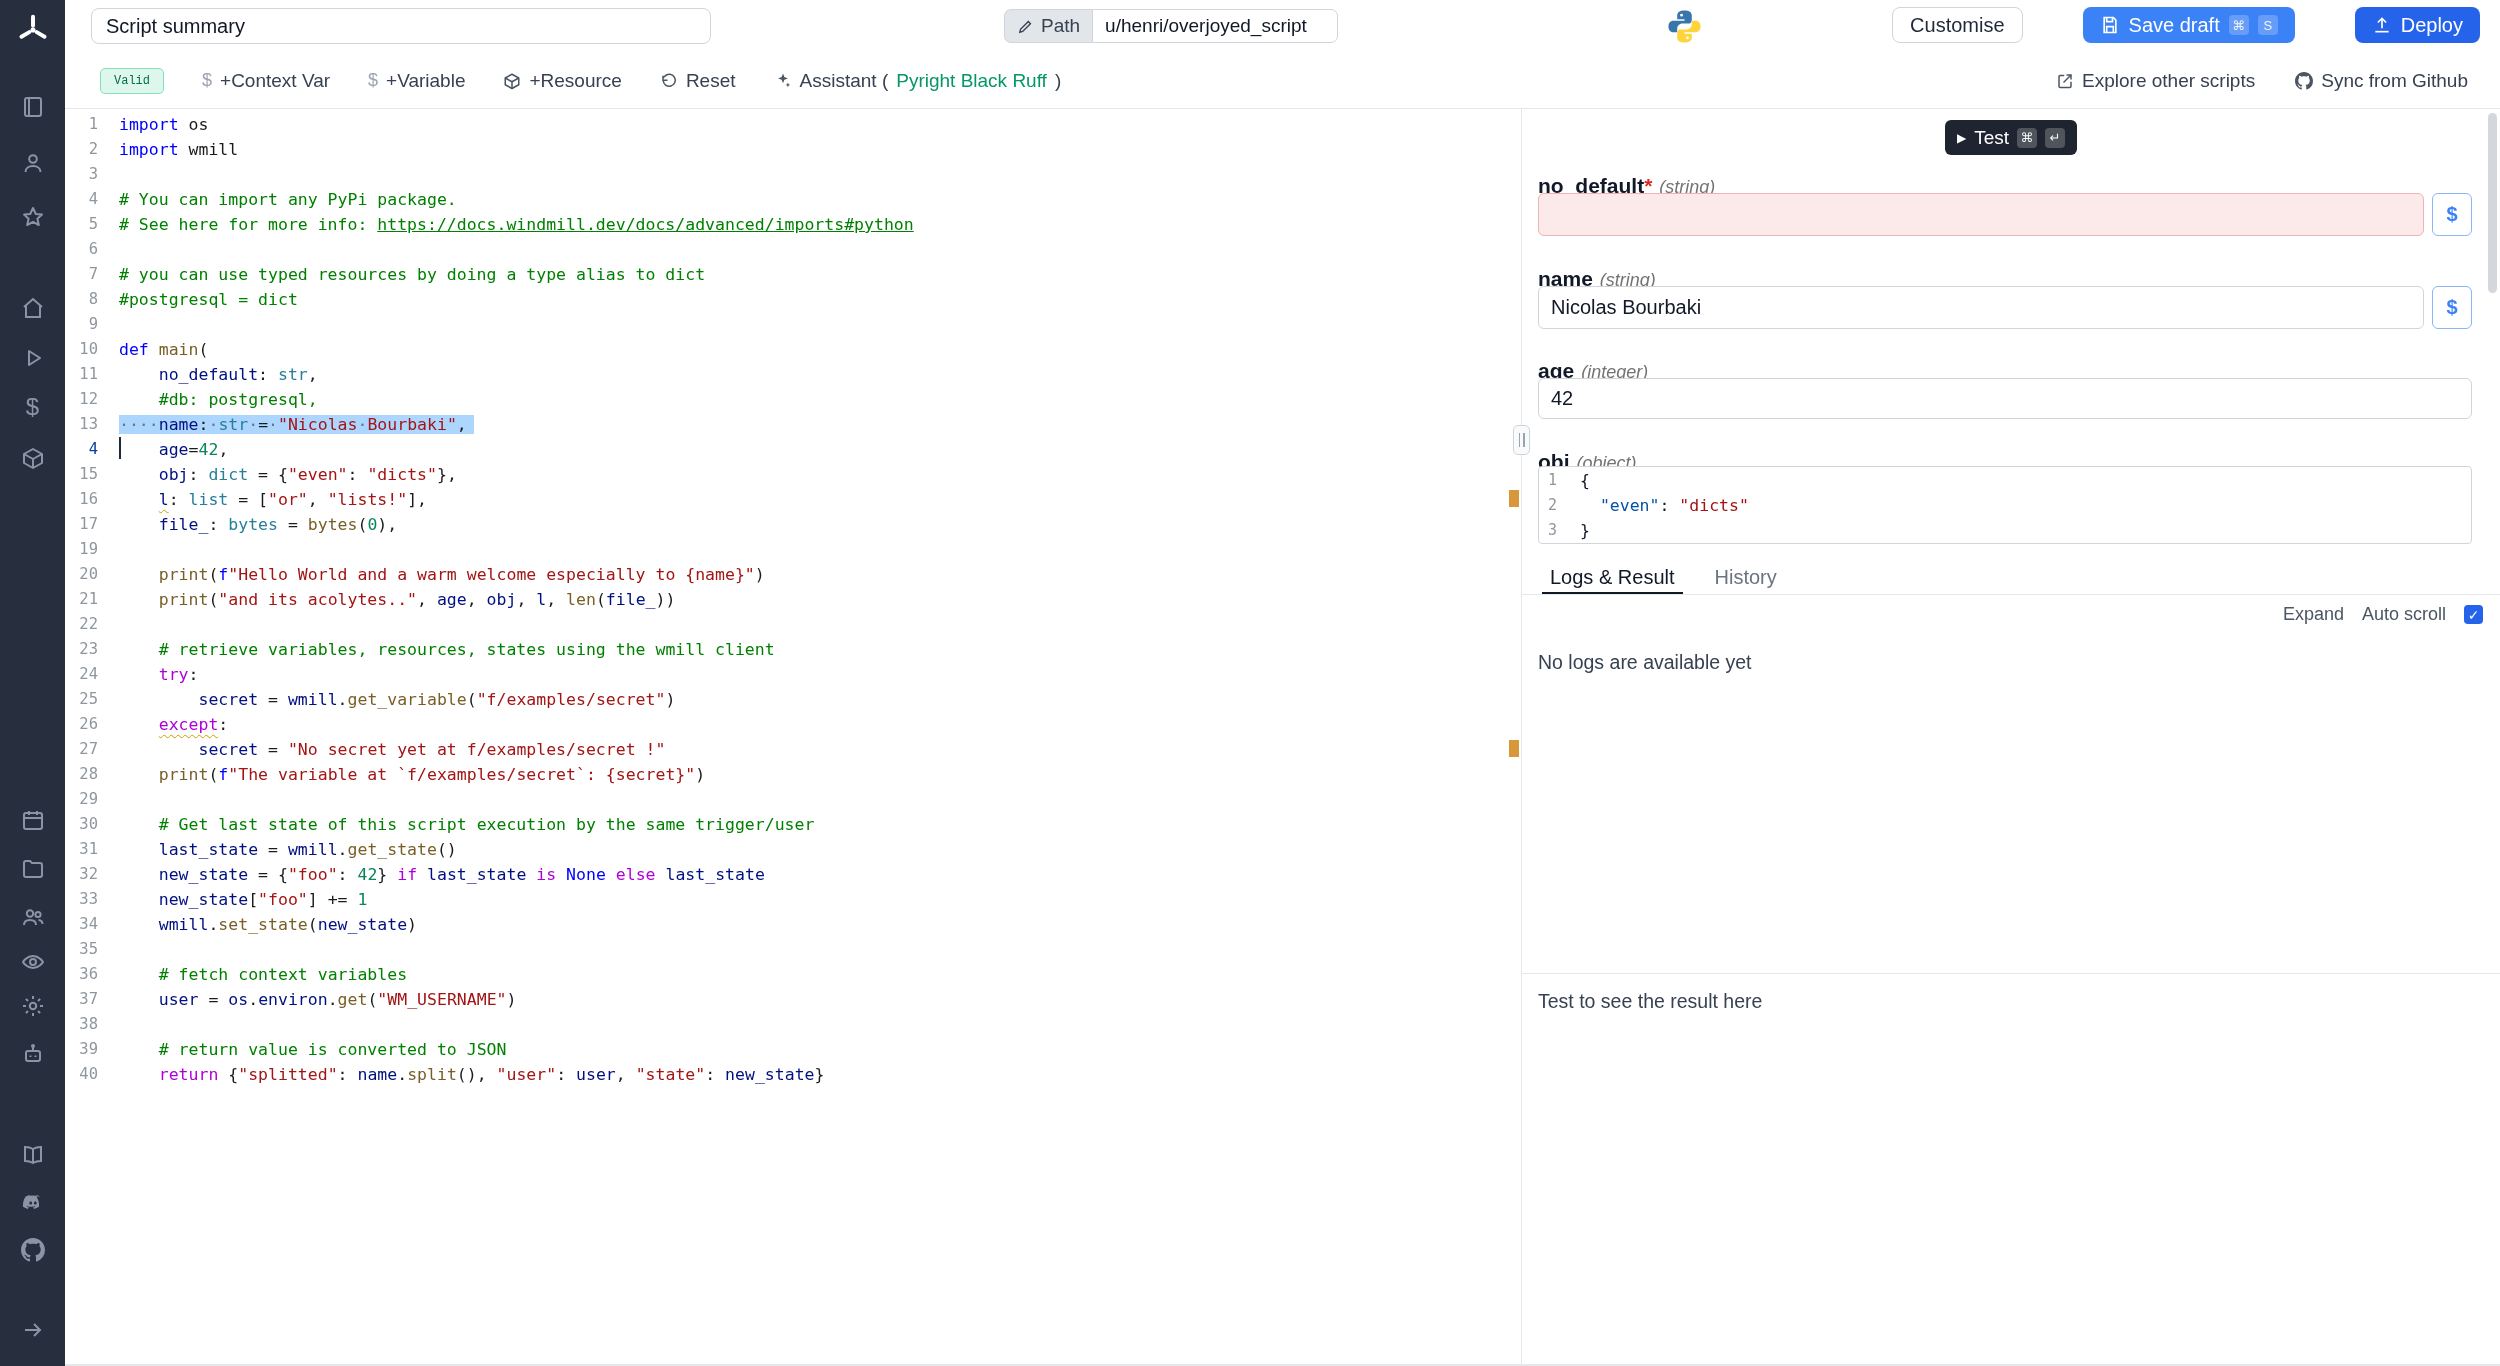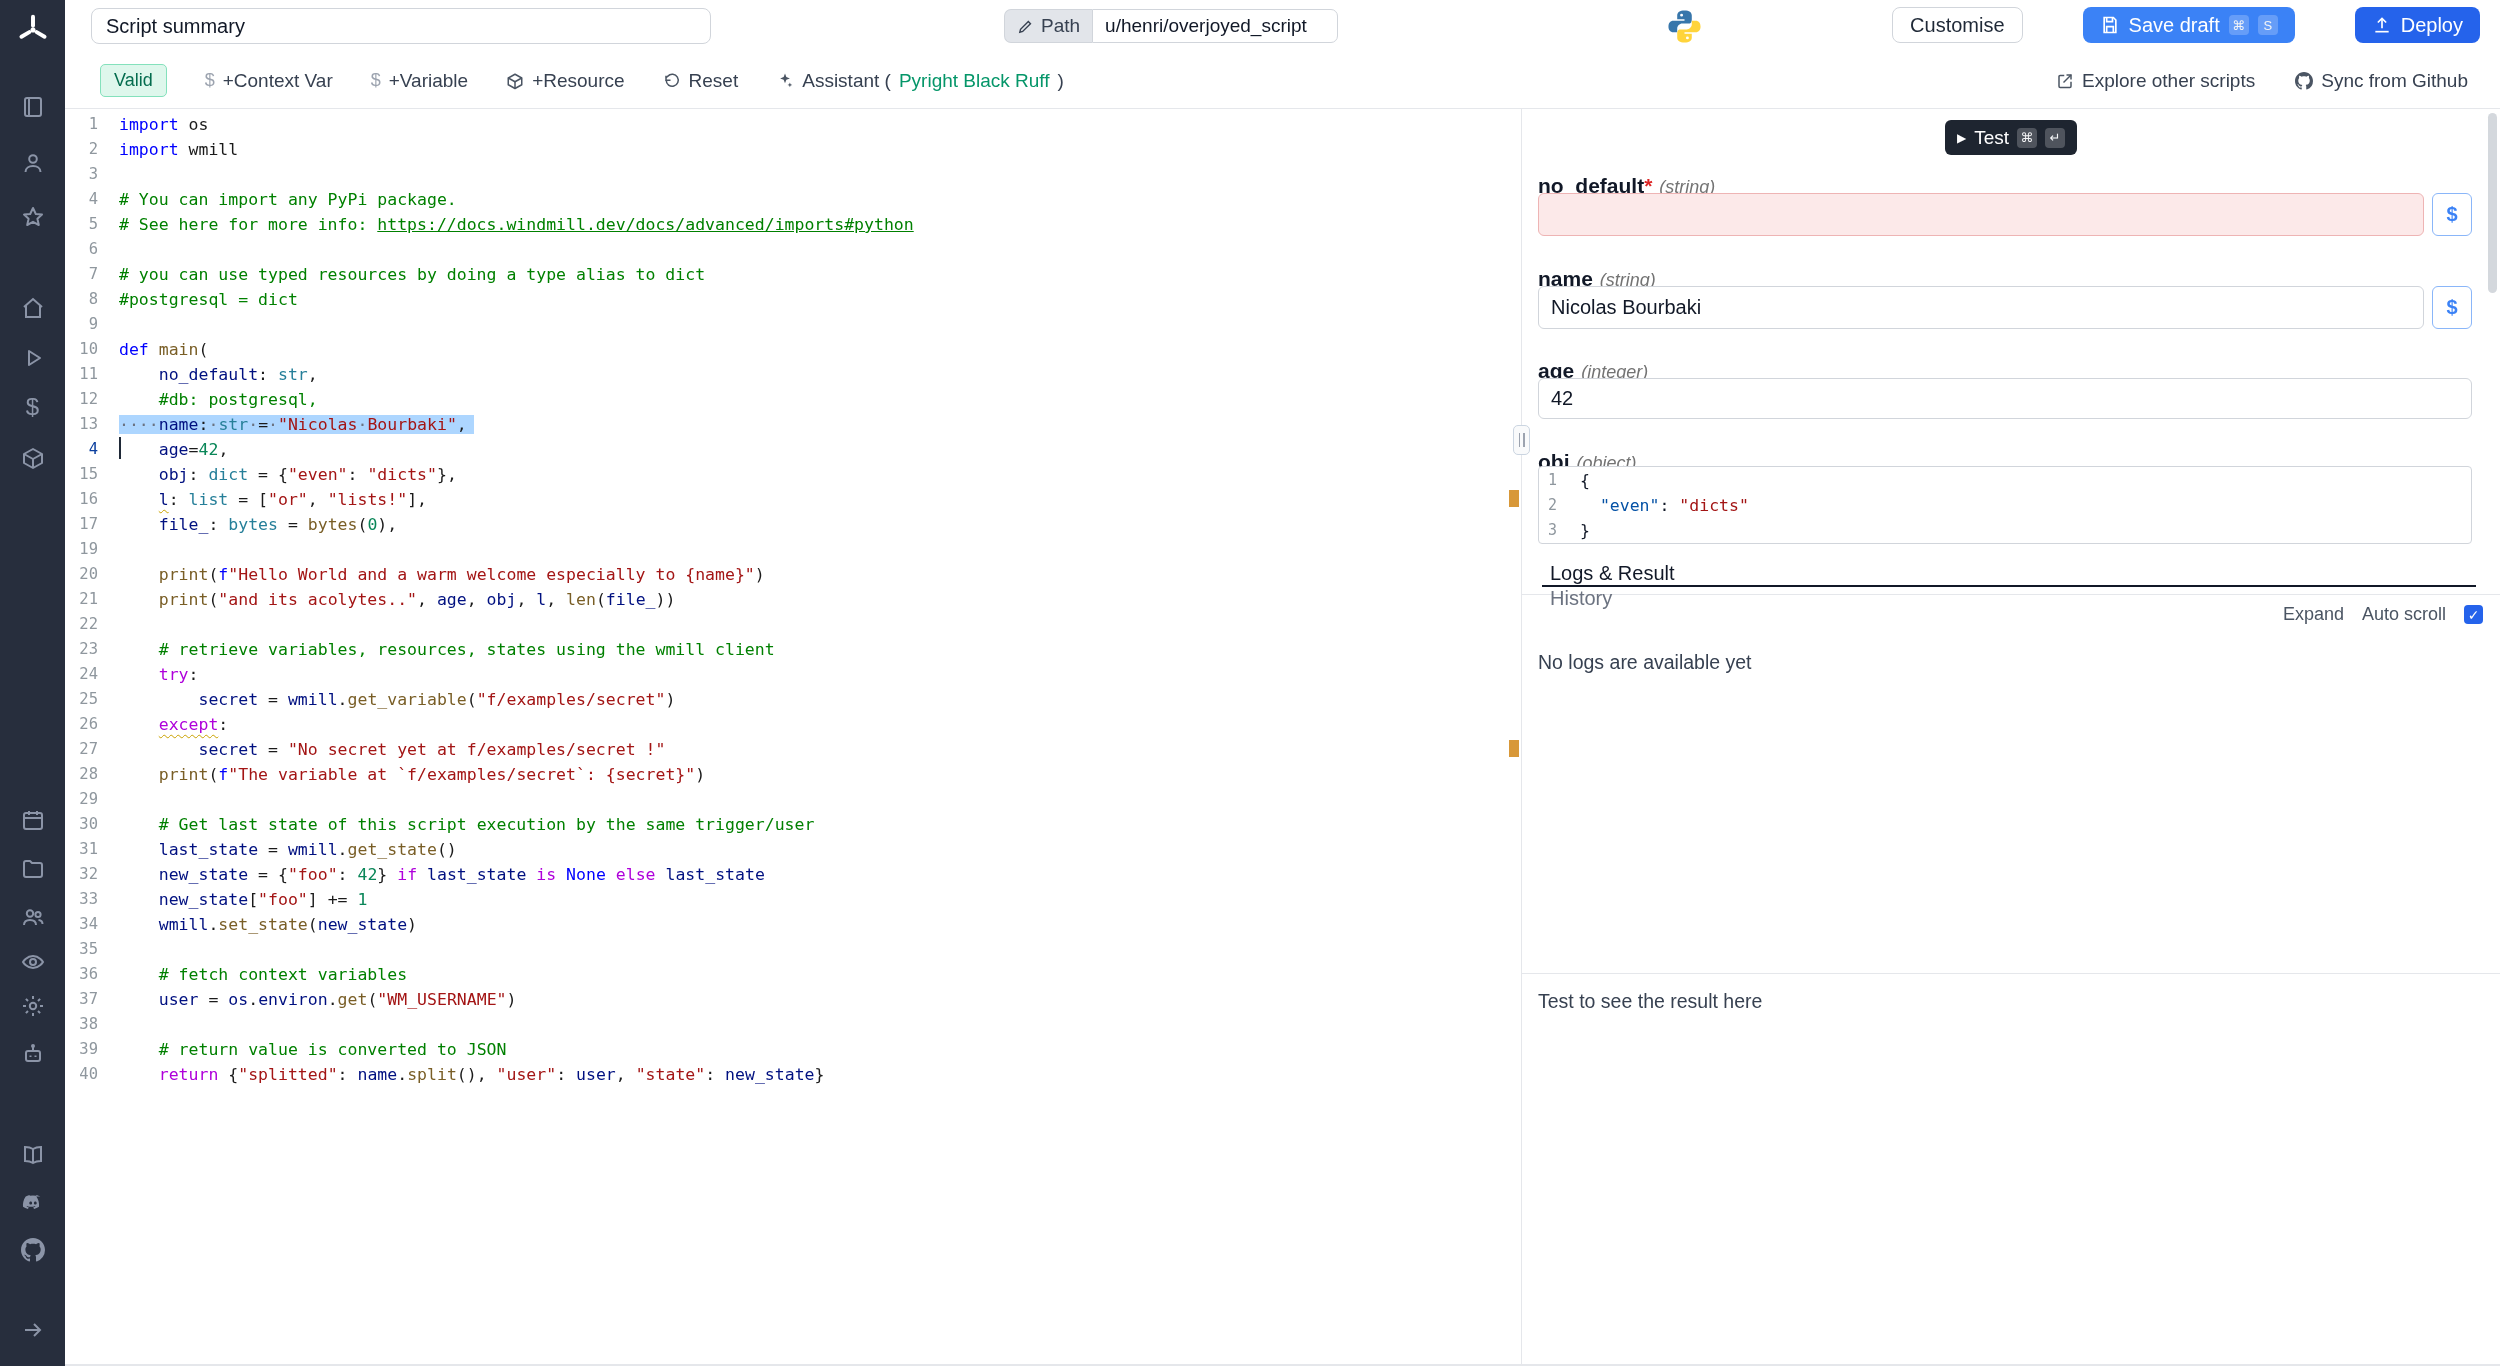--- a/index.html
+++ b/index.html
@@ -27,21 +27,21 @@
        font-family:inherit;border:none;cursor:pointer;}
   .btn.outline{background:#fff;border:1px solid #d1d5db;color:#1f2937;}
   .btn.primary{background:#3b82f6;color:#fff;margin-left:47px;}
   .btn.deploy{background:#2563eb;}
   .kbd{display:inline-flex;align-items:center;justify-content:center;min-width:20px;height:20px;border-radius:4px;
        background:rgba(255,255,255,.22);font-size:13px;color:#f3f4f6;}
   
   .toolbar{height:55px;flex:none;display:flex;align-items:center;gap:38px;padding-left:35px;
            border-bottom:1px solid #e5e7eb;background:#fff;}
   .valid{background:#def7ec;color:#046c4e;border:1px solid #84e1bc;border-radius:5px;padding:5px 13px;
-         font-size:18px;font-weight:500;}
+         font-size:12px;font-weight:500;font-family:Liberation Mono, monospace;}
   .tbtn{display:flex;align-items:center;gap:8px;background:none;border:none;font-size:19px;color:#374151;
         font-family:inherit;cursor:pointer;padding:0;}
   .tbtn .pre{color:#9ca3af;font-size:18px;}
   .tbtn svg{color:#4b5563;flex:none;}
   .assist .green{color:#059669;}
   .tb2r{margin-left:auto;display:flex;gap:40px;margin-right:32px;}
   
   .workspace{flex:1;display:flex;min-height:0;position:relative;border-bottom:2px solid #e5e7eb;}
   .editor{flex:1;position:relative;padding-top:3px;font-family:"DejaVu Sans Mono",monospace;
           font-size:16.5px;line-height:25px;overflow:hidden;background:#fff;}
@@ -77,21 +77,21 @@
   .dbtn{position:absolute;left:910px;width:40px;height:43px;border:1px solid #8ab6f9;border-radius:6px;background:#fff;
         color:#3b82f6;font-size:20px;font-weight:600;font-family:inherit;cursor:pointer;}
   .objed{position:absolute;left:16px;top:357px;width:934px;height:78px;border:1px solid #d1d5db;border-radius:4px;
          overflow:hidden;font-family:"DejaVu Sans Mono",monospace;font-size:16.5px;line-height:25px;padding-top:1px;
          box-sizing:border-box;background:#fff;}
   .objed .cl{display:flex;height:25px;white-space:pre;}
   .objed .ln{flex:none;width:18px;text-align:right;color:#8f979e;font-size:15px;line-height:25px;}
   .objed .lc{padding-left:23px;color:#111827;line-height:25px;}
   .objed .key{color:#0451a5;}
   .tabs{position:absolute;top:453px;left:0;right:0;height:33px;display:flex;padding-left:20px;
-        border-bottom:1px solid #e5e7eb;box-sizing:border-box;flex-direction:column;}
+        border-bottom:1px solid #e5e7eb;box-sizing:border-box;}
   .tab{padding:0 8px;font-size:20px;color:#6b7280;display:flex;align-items:center;margin-right:24px;
        border-bottom:2px solid transparent;cursor:pointer;}
   .tab.active{color:#111827;border-bottom-color:#111827;font-weight:500;}
   .logshead{position:absolute;top:495px;right:17px;display:flex;align-items:center;gap:18px;font-size:18px;color:#4b5563;}
   .logshead .expand{cursor:pointer;}
   .cb{width:19px;height:19px;background:#2563eb;border-radius:4px;color:#fff;display:flex;align-items:center;
       justify-content:center;font-size:14px;cursor:pointer;}
   .nologs{position:absolute;top:542px;left:16px;font-size:19.5px;color:#374151;}
   .rdivider{position:absolute;top:864px;left:0;right:0;border-top:1px solid #e5e7eb;}
   .resulttext{position:absolute;top:881px;left:16px;font-size:19.5px;color:#374151;}

